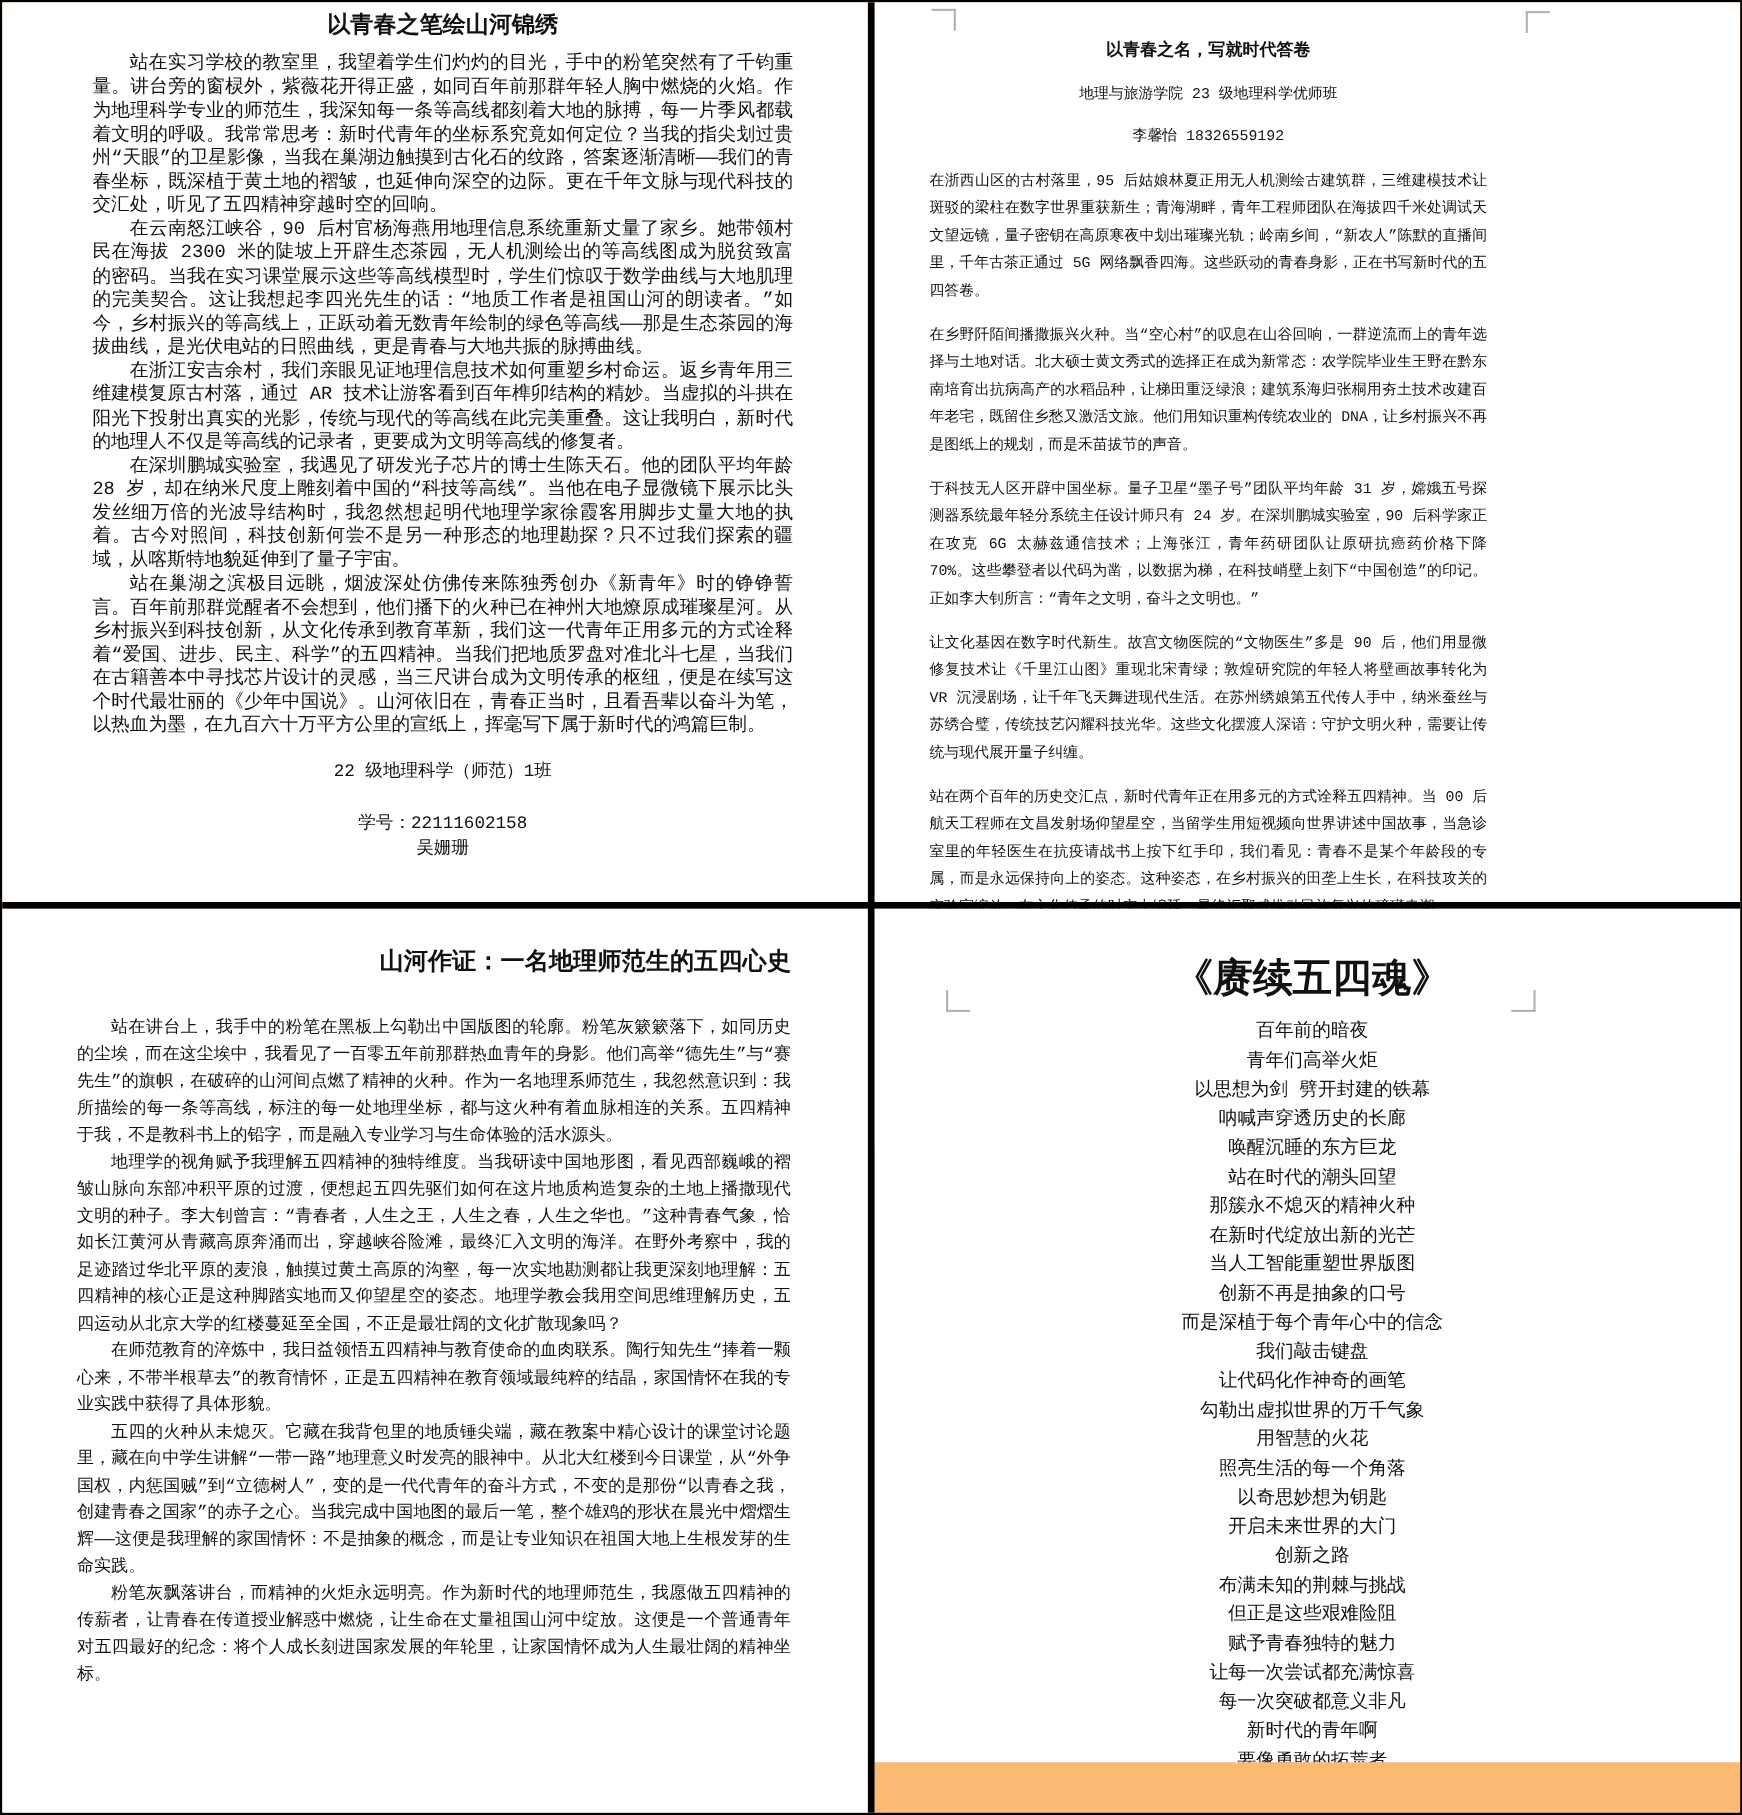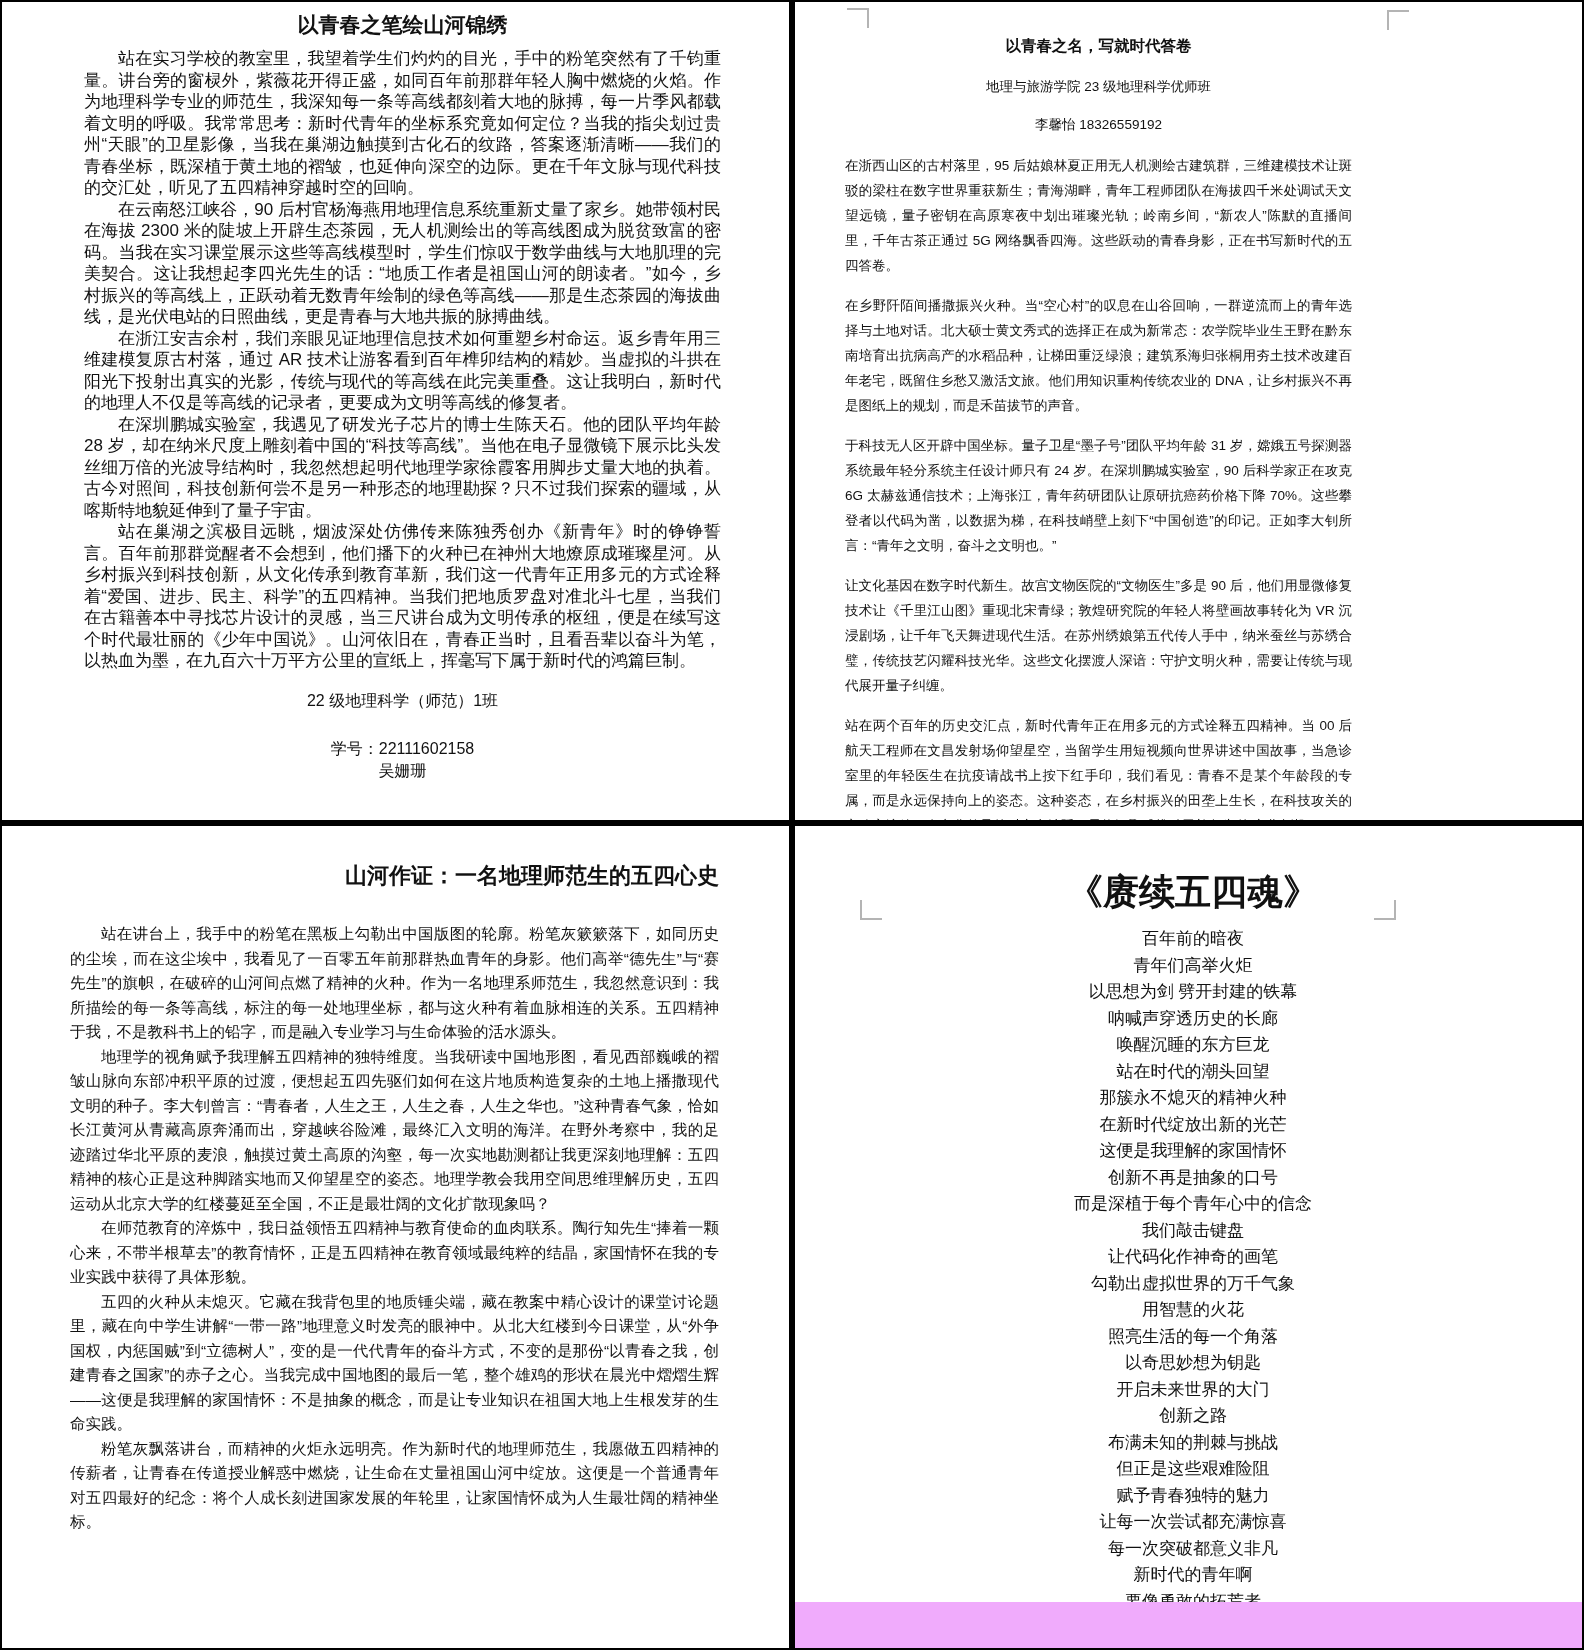--- a/index.html
+++ b/index.html
@@ -1,19 +1,19 @@
 <!DOCTYPE html>
 <html><head>
 <meta charset="utf-8">
 <style>
   html,body{margin:0;padding:0;background:#ffffff;}
   .canvas{
-    position:relative;width:1584px;height:1650px;background:#f0abfc;
+    position:relative;width:1584px;height:1650px;background:#fdba74;
     border:2px solid #000;box-sizing:border-box;overflow:hidden;
-    font-family:Liberation Sans, sans-serif;color:#111;
+    font-family:Liberation Mono, monospace;color:#111;
   }
   .divider-v{position:absolute;left:787px;top:0;width:6px;height:1646px;background:#000;}
   .divider-h{position:absolute;left:0;top:818px;width:1580px;height:6px;background:#000;}
   .quad{position:absolute;overflow:hidden;background:#fff;box-sizing:border-box;}
   .q-tl{left:0;top:0;width:787px;height:818px;padding:8px 68px 0 82px;}
   .q-tr{left:793px;top:0;width:787px;height:1042px;padding:34px 230px 0 50px;}
   .q-bl{left:0;top:824px;width:787px;height:822px;padding:34px 70px 0 68px;}
   .q-br{left:793px;top:824px;width:787px;height:776px;padding:20px 0 0 0;}
 
   
@@ -89,21 +89,21 @@
     <div class="poem">
       <h1 class="br-title">《赓续五四魂》</h1>
       <p class="poem-line">百年前的暗夜</p>
       <p class="poem-line">青年们高举火炬</p>
       <p class="poem-line">以思想为剑 劈开封建的铁幕</p>
       <p class="poem-line">呐喊声穿透历史的长廊</p>
       <p class="poem-line">唤醒沉睡的东方巨龙</p>
       <p class="poem-line">站在时代的潮头回望</p>
       <p class="poem-line">那簇永不熄灭的精神火种</p>
       <p class="poem-line">在新时代绽放出新的光芒</p>
-      <p class="poem-line">这便是我理解的家国情怀</p>
+      <p class="poem-line">当人工智能重塑世界版图</p>
       <p class="poem-line">创新不再是抽象的口号</p>
       <p class="poem-line">而是深植于每个青年心中的信念</p>
       <p class="poem-line">我们敲击键盘</p>
       <p class="poem-line">让代码化作神奇的画笔</p>
       <p class="poem-line">勾勒出虚拟世界的万千气象</p>
       <p class="poem-line">用智慧的火花</p>
       <p class="poem-line">照亮生活的每一个角落</p>
       <p class="poem-line">以奇思妙想为钥匙</p>
       <p class="poem-line">开启未来世界的大门</p>
       <p class="poem-line">创新之路</p>

